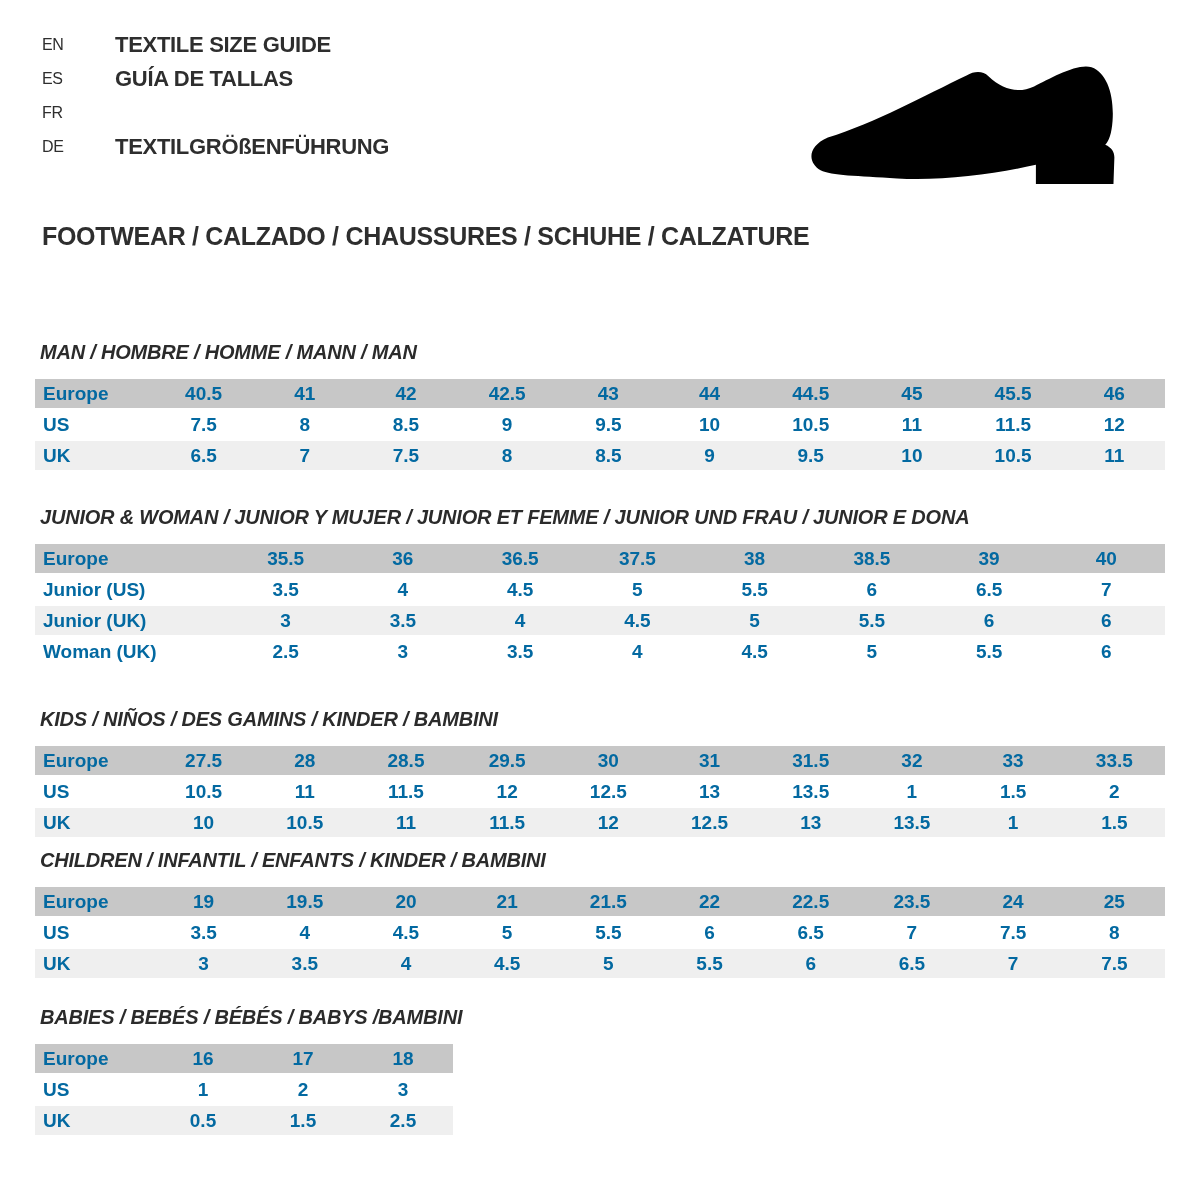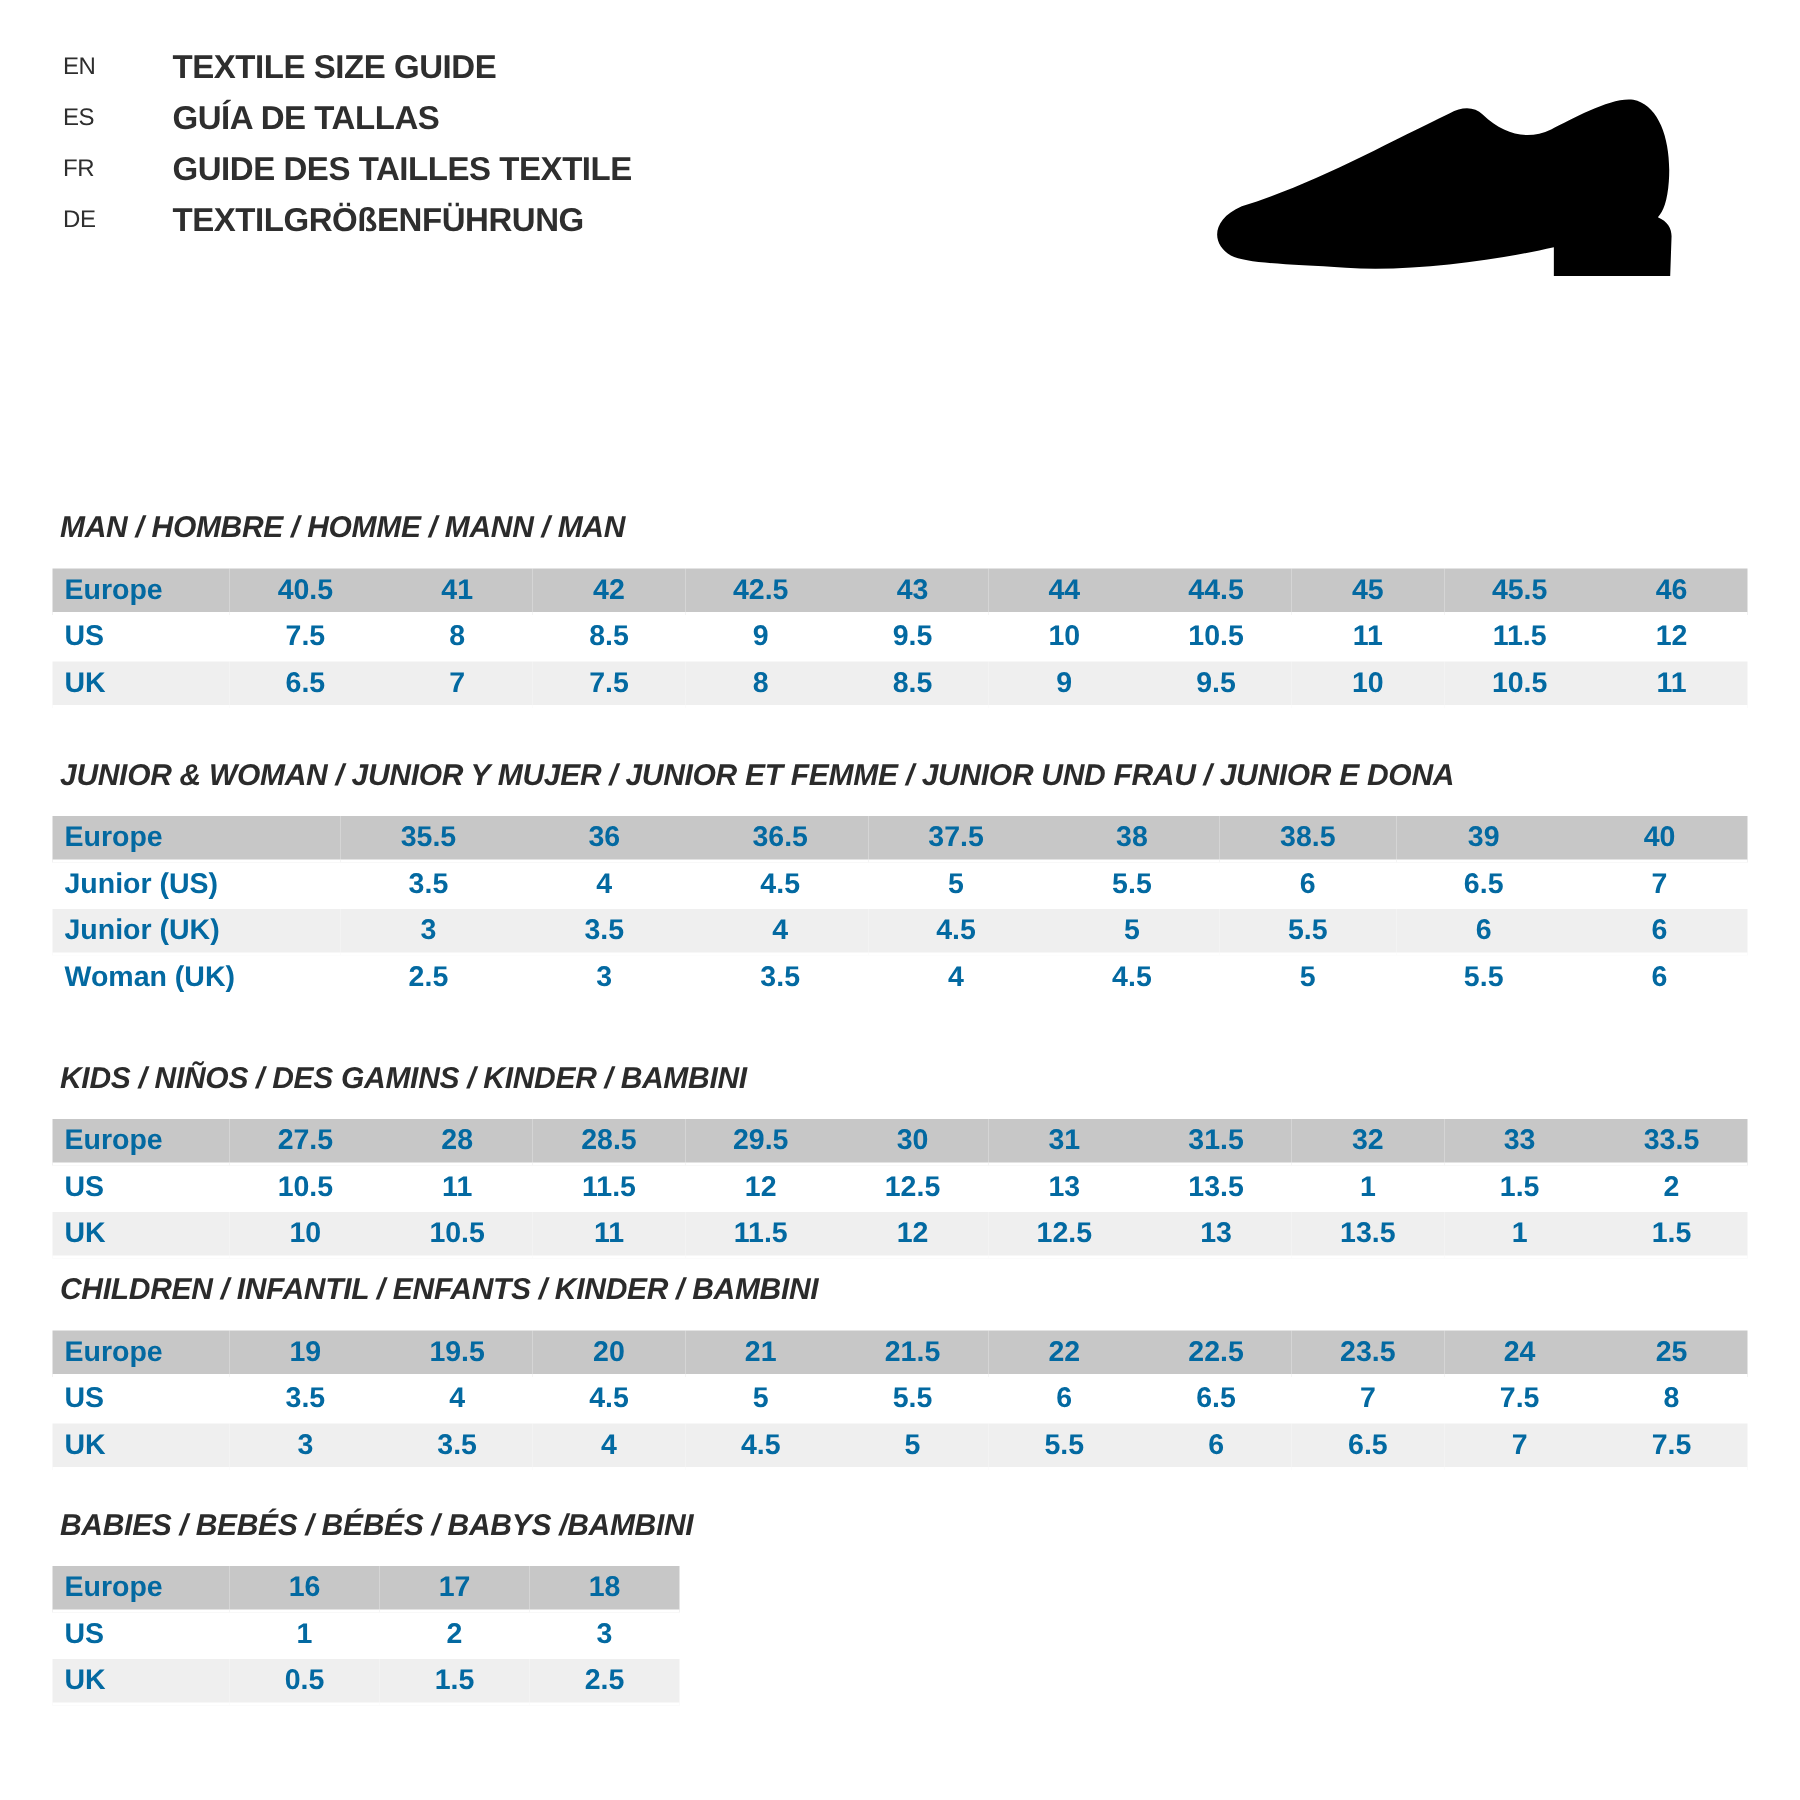--- a/index.html
+++ b/index.html
@@ -66,21 +66,20 @@
       <div class="lang-row">
         <span class="lang-code">EN</span>
         <span class="lang-label">TEXTILE SIZE GUIDE</span>
       </div>
       <div class="lang-row">
         <span class="lang-code">ES</span>
         <span class="lang-label">GUÍA DE TALLAS</span>
       </div>
       <div class="lang-row">
         <span class="lang-code">FR</span>
-        <span class="lang-label">GUIDE DES TAILLES TEXTILE</span>
       </div>
       <div class="lang-row">
         <span class="lang-code">DE</span>
         <span class="lang-label">TEXTILGRÖßENFÜHRUNG</span>
       </div>
     </div>
 
   <svg class="shoe" viewBox="0 0 400 180" xmlns="http://www.w3.org/2000/svg" aria-hidden="true">
     <path fill="#000000" d="M 28,132
       C 14,124 13,106 36,96
@@ -91,20 +90,21 @@
       C 342,25 350,50 348,78
       C 347,92 344,100 340,104
       C 347,107 350,112 350,118
       L 349,147
       L 264,147
       L 264,126
       C 220,136 160,144 112,141
       C 68,138 40,138 28,132 Z"></path>
   </svg>
 
+  <div class="category-line">FOOTWEAR / CALZADO / CHAUSSURES / SCHUHE / CALZATURE</div>
 
   <div class="sections">
       <section class="size-section">
         <div class="sec-title">MAN / HOMBRE / HOMME / MANN / MAN</div>
         <table class="sizes cols-10">
           <colgroup>
             <col>
             <col>
             <col>
             <col>

